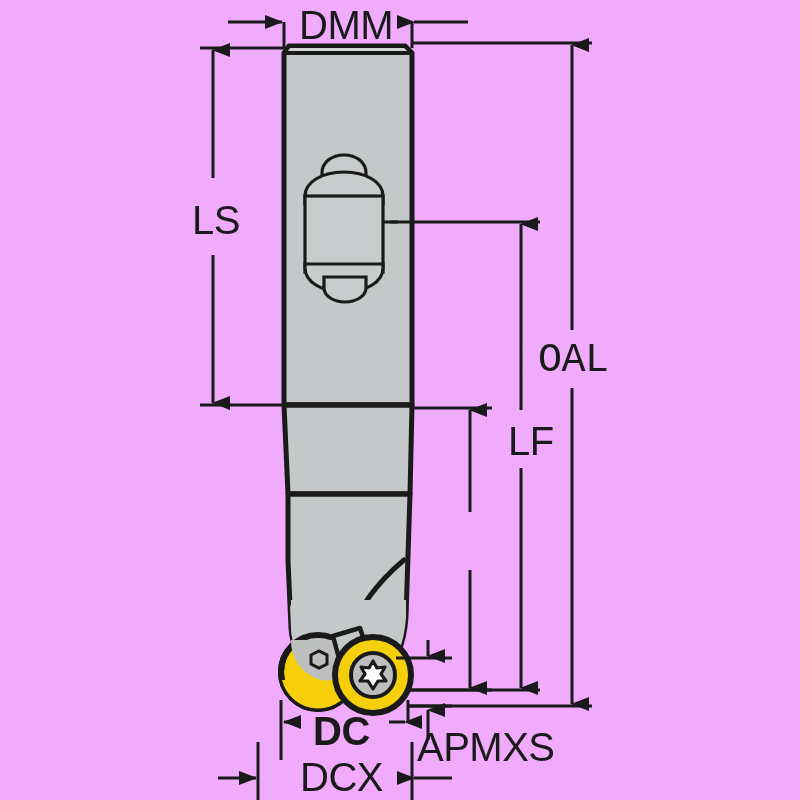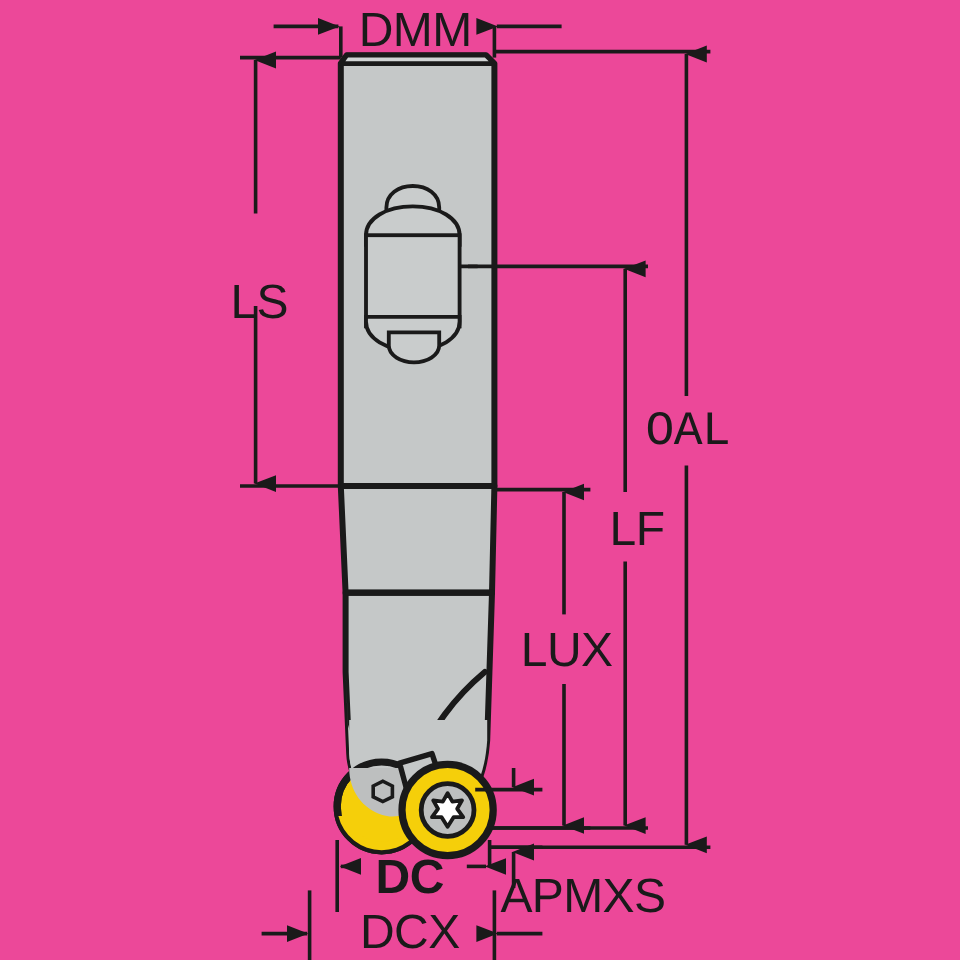--- a/index.html
+++ b/index.html
@@ -4,21 +4,21 @@
 <style>
   html, body {
     margin: 0;
     padding: 0;
     background: #ffffff;
   }
   #stage {
     position: relative;
     width: 800px;
     height: 800px;
-    background: #ec4899;
+    background: #f0abfc;
     font-family: "Liberation Sans", sans-serif;
     overflow: hidden;
   }
   #drawing {
     position: absolute;
     top: 0;
     left: 0;
   }
   .dim-label {
     position: absolute;
@@ -210,27 +210,26 @@
       <line x1="396" y1="658" x2="452" y2="658" stroke="#1a1a1a" stroke-width="3"></line>
       <line x1="408" y1="706" x2="452" y2="706" stroke="#1a1a1a" stroke-width="3"></line>
       <line x1="428" y1="640" x2="428" y2="656" stroke="#1a1a1a" stroke-width="3" marker-end="url(#ah-down)"></line>
       <line x1="428" y1="740" x2="428" y2="710" stroke="#1a1a1a" stroke-width="3" marker-end="url(#ah-up)"></line>
     </g>
 
   </svg>
 
   <div class="dim-label" style="left:299px; top:5px;">DMM</div>
 
-  <div class="dim-label" style="left:192px; top:200px;margin-top:32px;">LS</div>
+  <div class="dim-label" style="left:192px; top:200px;">LS</div>
 
   <div class="dim-label" style="left:538px; top:341px;font-family:Liberation Mono, monospace;">OAL</div>
 
   <div class="dim-label" style="left:508px; top:421px;">LF</div>
 
-  <div class="dim-label" style="left:434px; top:522px;">LUX</div>
 
   <div class="dim-label" style="left:313px; top:711px;font-weight:bold;">DC</div>
 
   <div class="dim-label" style="left:300px; top:757px;">DCX</div>
 
   <div class="dim-label" style="left:417px; top:727px;">APMXS</div>
 
 </div>
 
 </body></html>

